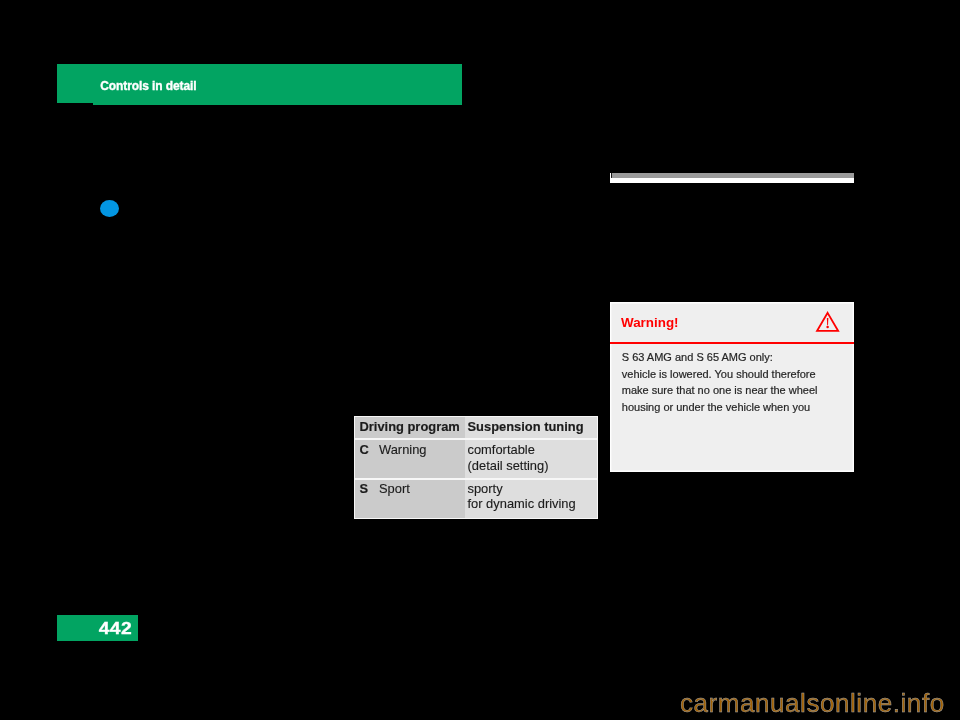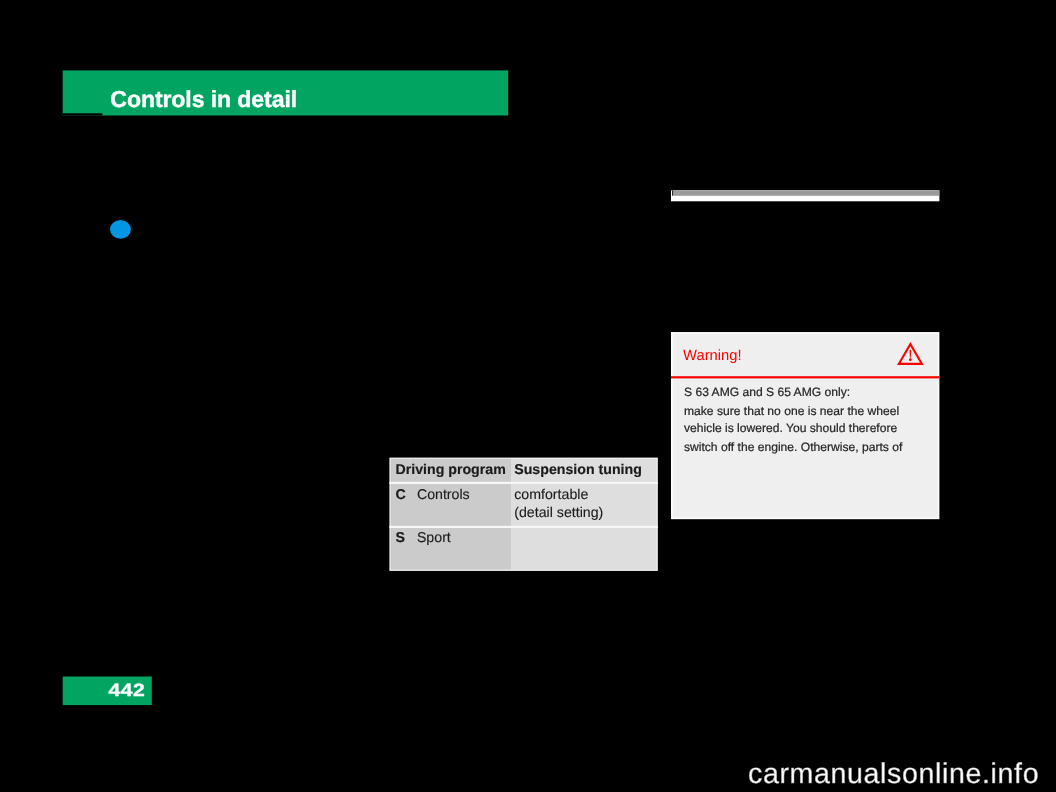--- a/index.html
+++ b/index.html
@@ -23,21 +23,21 @@
   }
   #chapter-notch {
     position: absolute;
     left: 57px; top: 103px;
     width: 36px; height: 2px;
     background: #000000;
   }
   #chapter-title {
     position: absolute;
     left: 100.3px; top: 79px;
-    font-size: 21px;
+    font-size: 12px;
     font-weight: bold;
     color: #ffffff;
     -webkit-text-stroke: 0.35px #ffffff;
     letter-spacing: -0.1px;
     white-space: nowrap;
   }
 
   
   #blue-bullet {
     position: absolute;
@@ -80,21 +80,21 @@
   }
   #warning-head {
     position: absolute;
     left: 12px; top: 10px;
     right: 10px; height: 32px;
   }
   #warning-title {
     position: absolute;
     left: -1px; top: 3px;
     font-size: 13.4px;
-    font-weight: normal;
+    font-weight: bold;
     color: #ff0000;
   }
   #warning-icon { position: absolute; left: 205px; top: 8px; }
   #warning-rule {
     position: absolute;
     left: 0px; top: 40px;
     width: 244px; height: 2px;
     background: #ff0000;
   }
   #warning-text {
@@ -141,21 +141,21 @@
     transform: scaleX(1.19) translateZ(0);
     transform-origin: right top;
   }
 
   
   #watermark {
     position: absolute;
     left: 680px; top: 688px;
     font-size: 26px;
     letter-spacing: 0.56px;
-    color: #ffffff;
+    color: #a16207;
     -webkit-text-stroke: 0.45px #a6a6a6;
     white-space: nowrap;
   }
 </style>
 </head>
 <body>
 
 <div id="chapter-bar"></div>
 <div id="chapter-notch"></div>
 <div id="chapter-title">Controls in detail</div>
@@ -172,42 +172,46 @@
     <div id="warning-title">Warning!</div>
   </div>
   <svg id="warning-icon" width="28" height="26" viewBox="0 0 28 26">
     <path d="M12.6 2.85 L23.1 20.8 L2.1 20.8 Z" fill="none" stroke="#ff0000" stroke-width="1.85" stroke-linejoin="miter" stroke-miterlimit="6"></path>
     <path d="M11.85 8.1 L13.35 8.1 L13.0 15.25 L12.2 15.25 Z" fill="#ff0000"></path>
     <circle cx="12.6" cy="17.0" r="1.25" fill="#ff0000"></circle>
   </svg>
   <div id="warning-rule"></div>
   <div id="warning-text">
     <div>S 63 AMG and S 65 AMG only:</div>
+    <div>vehicle is lowered. You should therefore</div>
     <div>make sure that no one is near the wheel</div>
-    <div>vehicle is lowered. You should therefore</div>
-    <div>switch off the engine. Otherwise, parts of</div>
+    <div>housing or under the vehicle when you</div>
   </div>
 </div>
 
 <div id="prog-table">
   <div class="colA"></div>
   <div class="colB"></div>
   <div class="sep" style="top:22px"></div>
   <div class="sep" style="top:62px"></div>
   <div class="cell hdr" style="left:5.5px;top:2.5px">Driving program</div>
   <div class="cell hdr" style="left:113.5px;top:2.5px">Suspension tuning</div>
 
   <div class="cell code" style="left:5.5px;top:26px">C</div>
-  <div class="cell" style="left:25px;top:26px">Controls</div>
+  <div class="cell" style="left:25px;top:26px">Warning</div>
   <div class="cell" style="left:113.5px;top:26px">
     <div>comfortable</div>
     <div>(detail setting)</div>
   </div>
 
   <div class="cell code" style="left:5.5px;top:64.5px">S</div>
   <div class="cell" style="left:25px;top:64.5px">Sport</div>
+  <div class="cell" style="left:113.5px;top:64.5px">
+    <div>sporty</div>
+    <div>for dynamic driving</div>
+  </div>
 </div>
 
 <div id="page-box">
   <div id="page-num">442</div>
 </div>
 
 <div id="watermark">carmanualsonline.info</div>
 
 </body></html>

